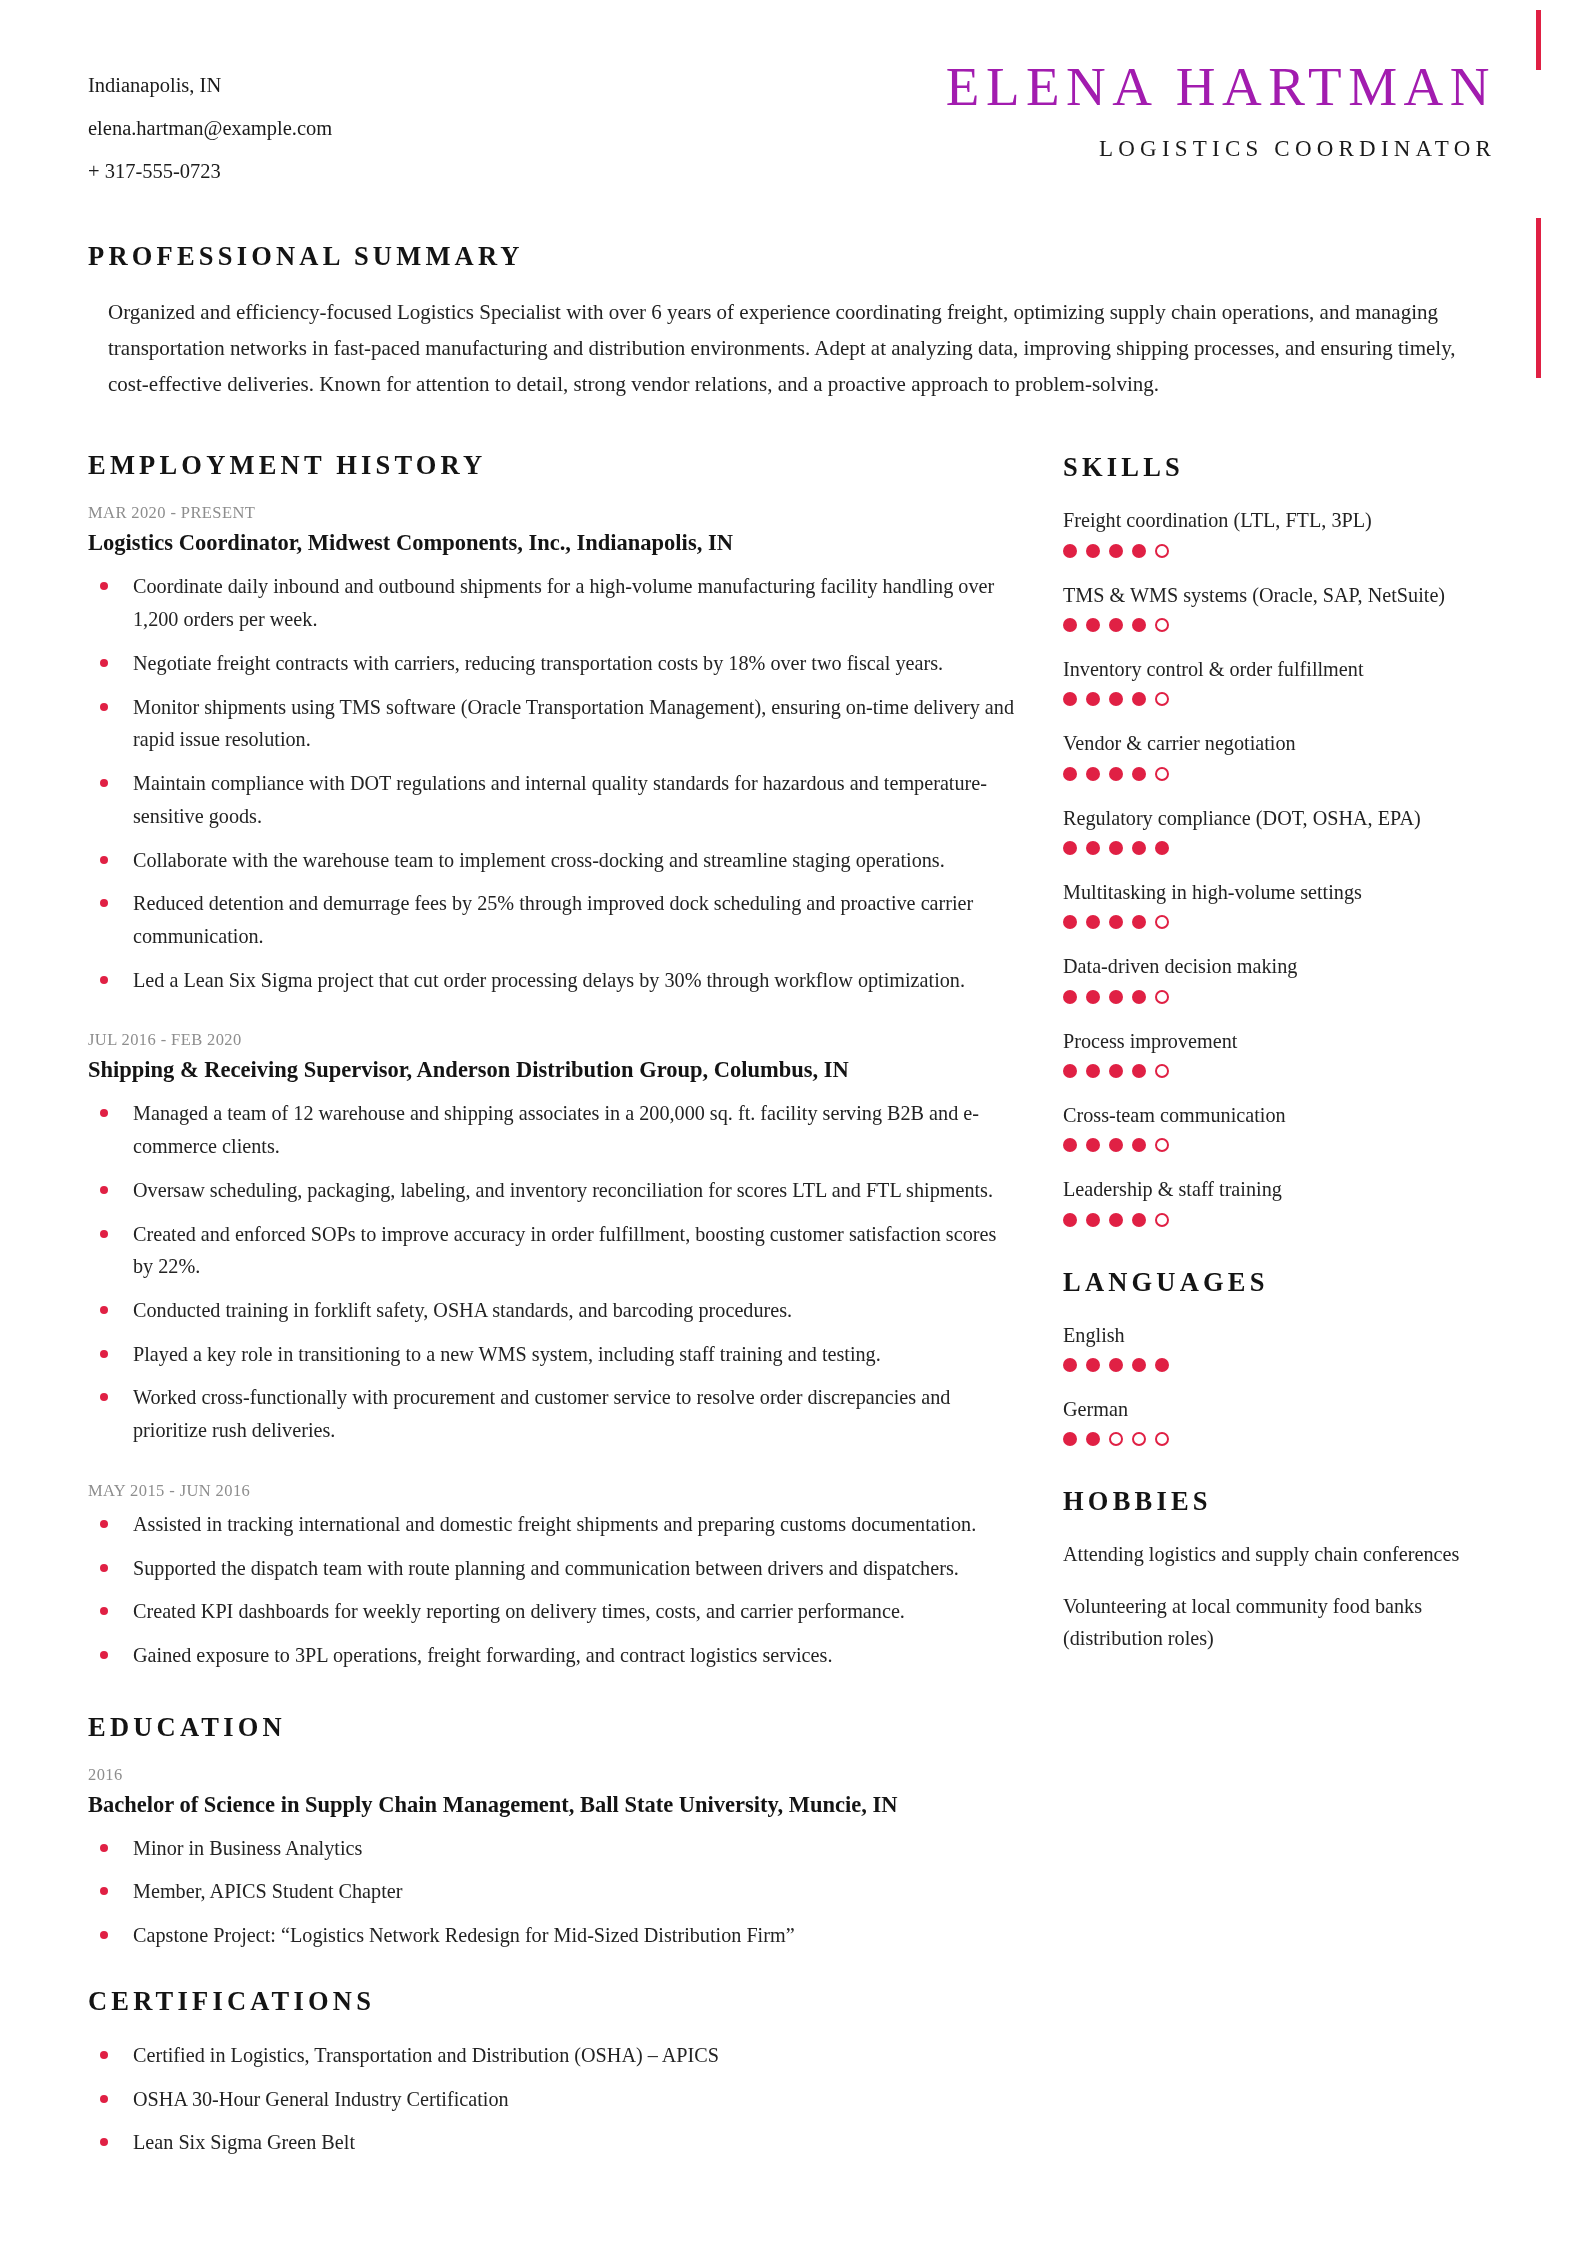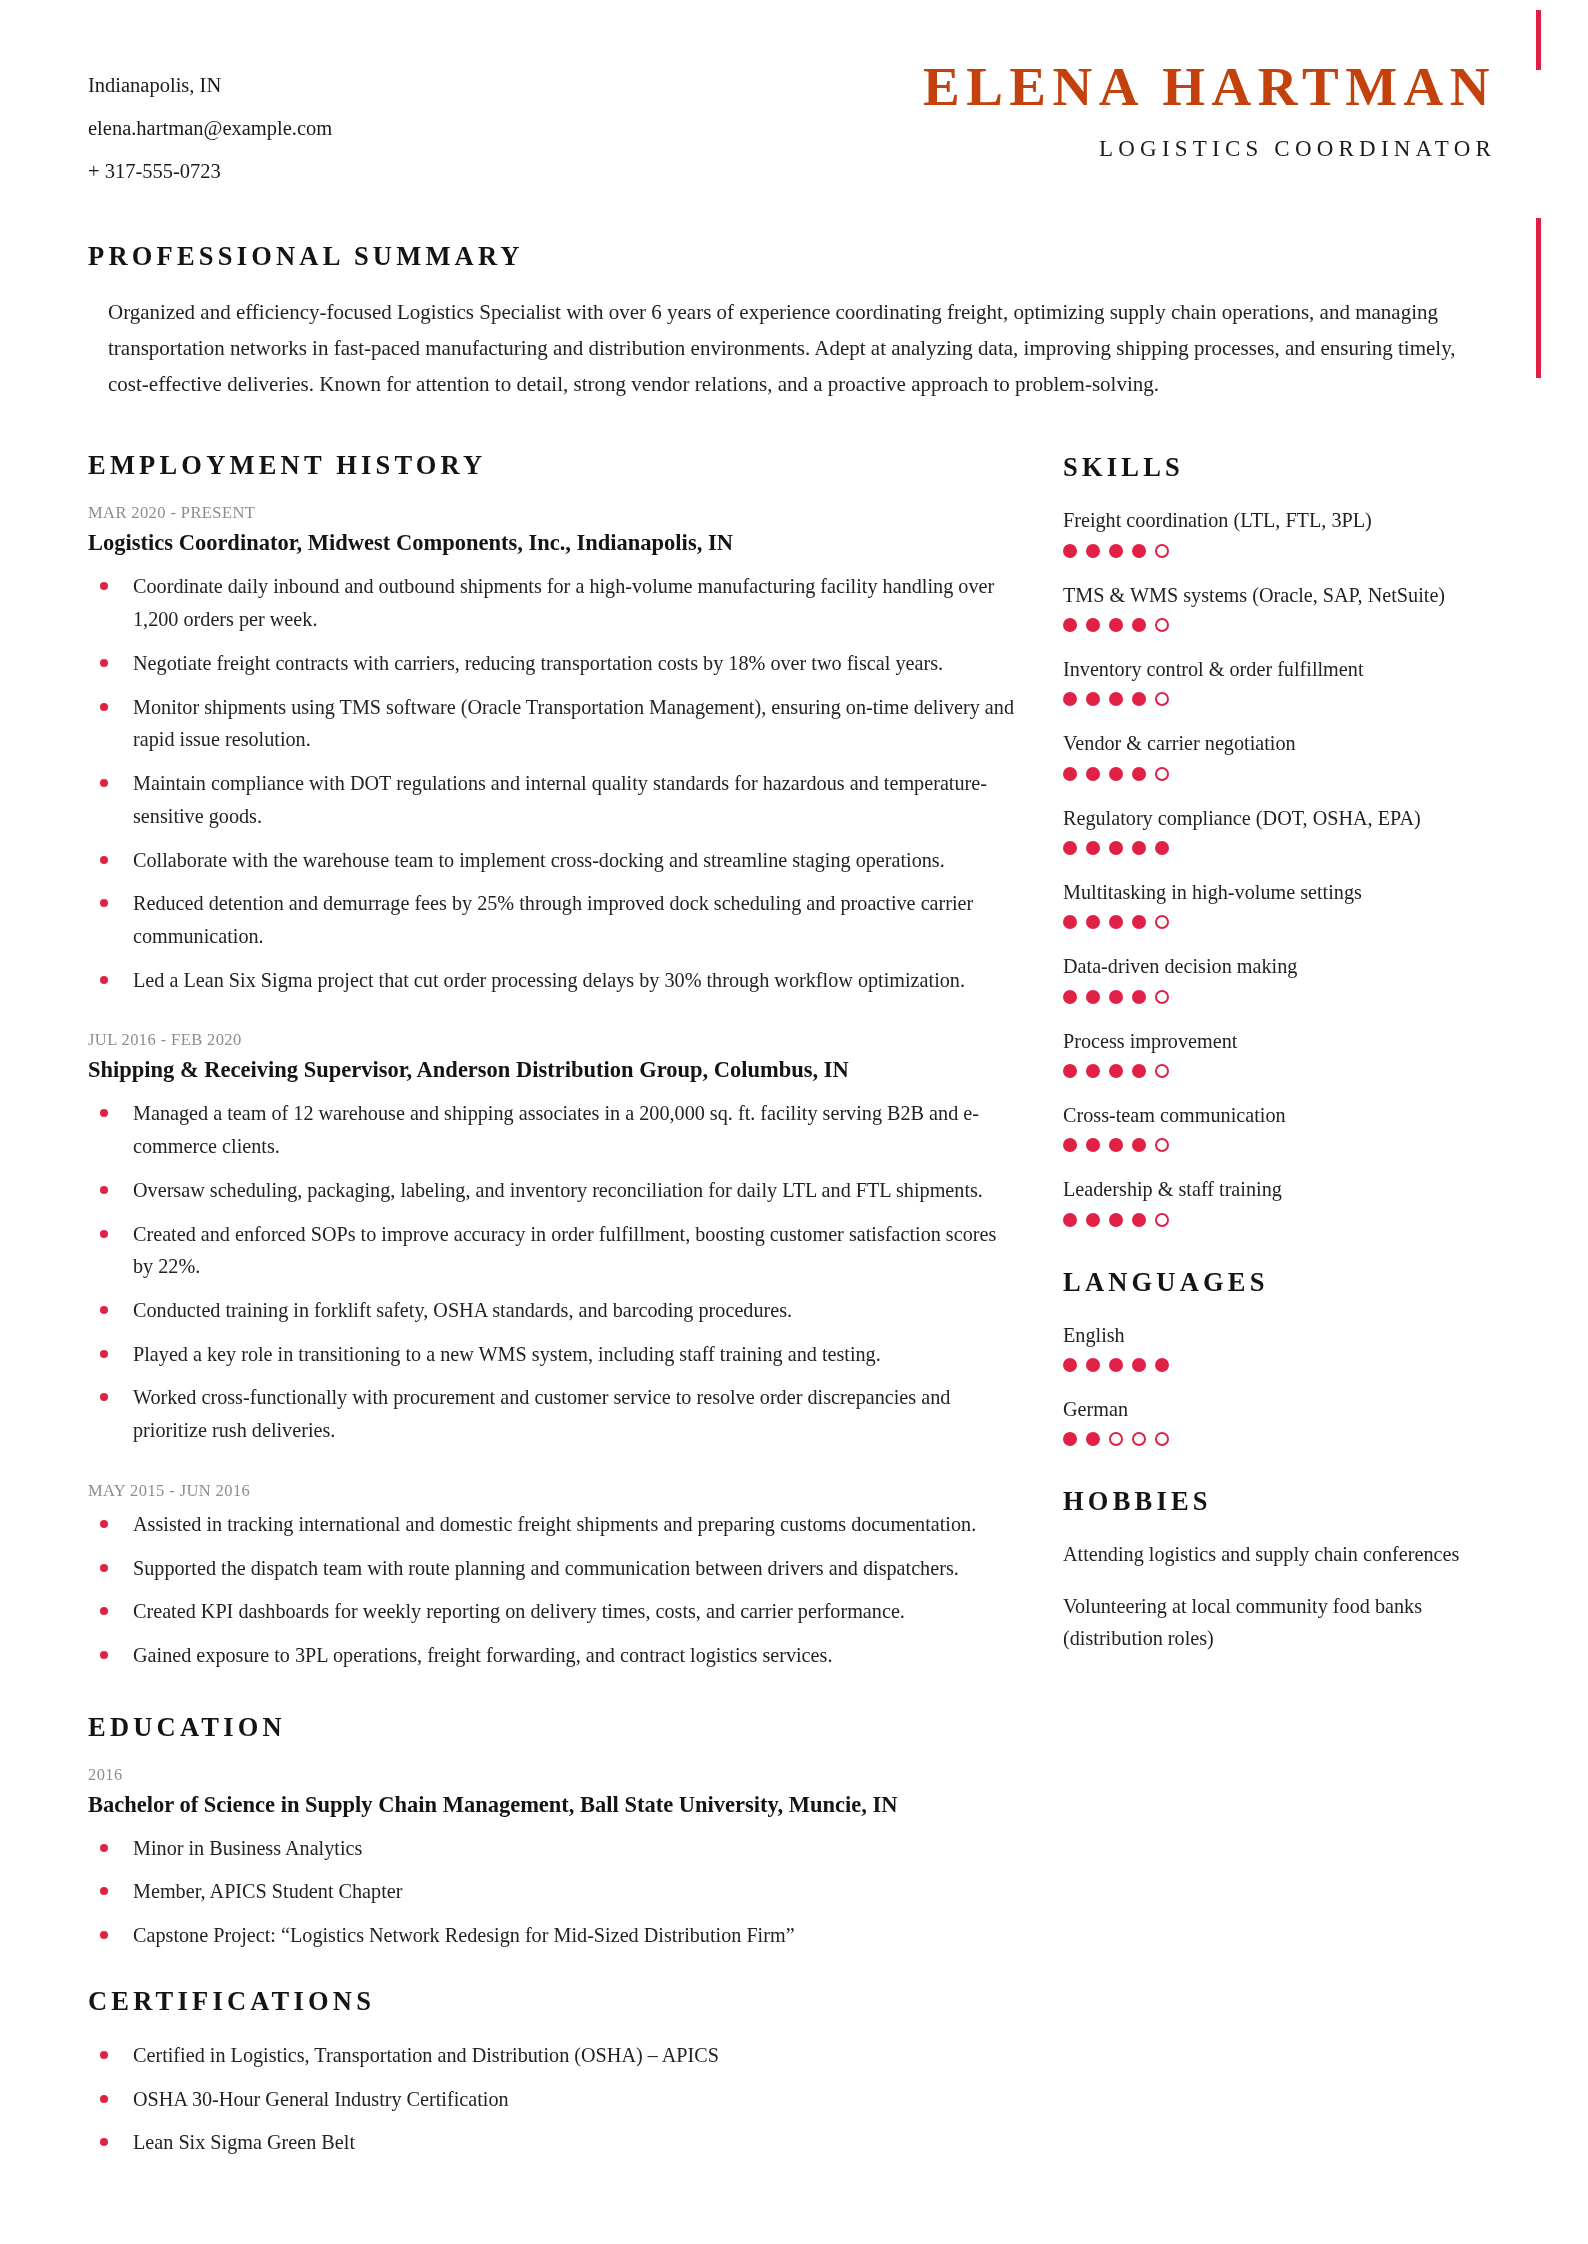--- a/index.html
+++ b/index.html
@@ -47,23 +47,23 @@
     line-height: 2.1;
     color: #1b1b1b;
     padding-top: 6px;
   }
   .contact div { white-space: nowrap; }
 
   .name-block { text-align: right; padding-right: 22px; }
 
   .full-name {
     font-size: 55px;
-    font-weight: bold;
+    font-weight: normal;
     letter-spacing: 6.5px;
-    color: #c2410c;
+    color: #a21caf;
     line-height: 1.05;
     white-space: nowrap;
   }
 
   .job-title {
     font-size: 23px;
     letter-spacing: 5.2px;
     color: #1b1b1b;
     margin-top: 20px;
     white-space: nowrap;
@@ -214,21 +214,21 @@
                 <li>Collaborate with the warehouse team to implement cross-docking and streamline staging operations.</li>
                 <li>Reduced detention and demurrage fees by 25% through improved dock scheduling and proactive carrier communication.</li>
                 <li>Led a Lean Six Sigma project that cut order processing delays by 30% through workflow optimization.</li>
               </ul>
             </div>
             <div class="entry">
               <div class="entry-date">JUL 2016 - FEB 2020</div>
               <div class="entry-heading">Shipping &amp; Receiving Supervisor, Anderson Distribution Group, Columbus, IN</div>
               <ul class="bullets">
                 <li>Managed a team of 12 warehouse and shipping associates in a 200,000 sq. ft. facility serving B2B and e-commerce clients.</li>
-                <li>Oversaw scheduling, packaging, labeling, and inventory reconciliation for daily LTL and FTL shipments.</li>
+                <li>Oversaw scheduling, packaging, labeling, and inventory reconciliation for scores LTL and FTL shipments.</li>
                 <li>Created and enforced SOPs to improve accuracy in order fulfillment, boosting customer satisfaction scores by 22%.</li>
                 <li>Conducted training in forklift safety, OSHA standards, and barcoding procedures.</li>
                 <li>Played a key role in transitioning to a new WMS system, including staff training and testing.</li>
                 <li>Worked cross-functionally with procurement and customer service to resolve order discrepancies and prioritize rush deliveries.</li>
               </ul>
             </div>
             <div class="entry">
               <div class="entry-date">MAY 2015 - JUN 2016</div>
               <ul class="bullets">
                 <li>Assisted in tracking international and domestic freight shipments and preparing customs documentation.</li>

